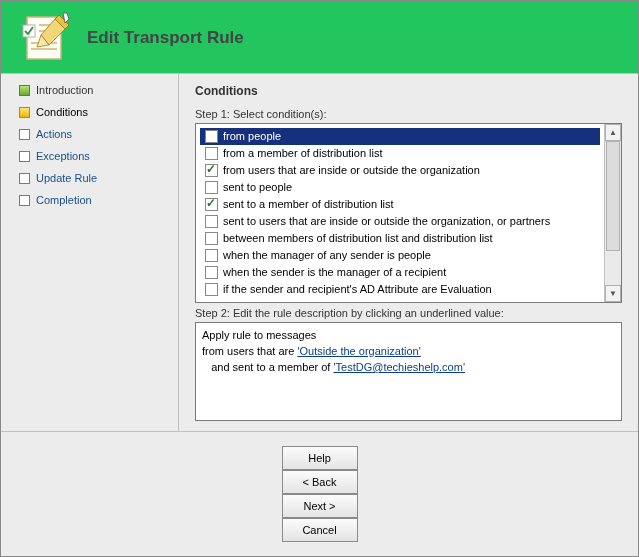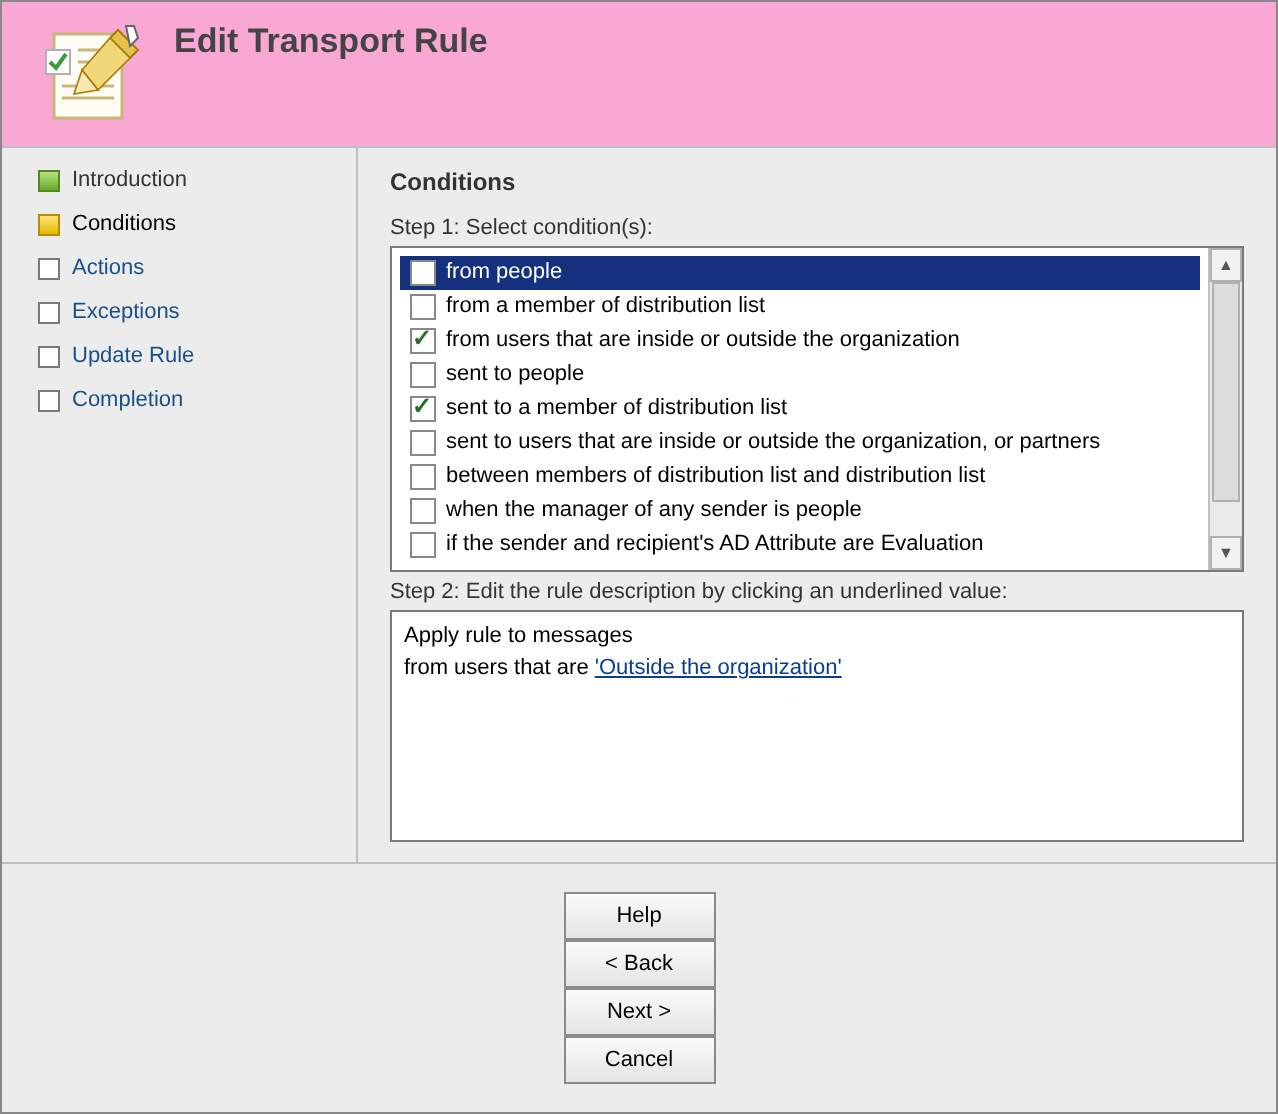--- a/index.html
+++ b/index.html
@@ -14,23 +14,24 @@
     width: 639px;
     height: 557px;
     border: 1px solid #888;
     background: #ececec;
     display: flex;
     flex-direction: column;
     position: relative;
   }
   .header {
     display: flex;
+    align-items: center;
     padding: 10px 18px 8px 18px;
     border-bottom: 1px solid #c0c0c0;
-    background: #f9a8d4;
+    background: #22c55e;
   }
   .header-icon {
     width: 54px;
     height: 54px;
     margin-right: 14px;
     flex-shrink: 0;
   }
   .header-title {
     font-size: 17px;
     font-weight: bold;
@@ -279,36 +280,41 @@
           <div class="cond-row">
             <span class="cond-check"></span>
             <span>between members of distribution list and distribution list</span>
           </div>
           <div class="cond-row">
             <span class="cond-check"></span>
             <span>when the manager of any sender is people</span>
           </div>
           <div class="cond-row">
             <span class="cond-check"></span>
+            <span>when the sender is the manager of a recipient</span>
+          </div>
+          <div class="cond-row">
+            <span class="cond-check"></span>
             <span>if the sender and recipient's AD Attribute are Evaluation</span>
           </div>
         </div>
         <div class="scrollbar">
           <div class="sb-btn">▲</div>
           <div class="sb-track">
             <div class="sb-thumb"></div>
           </div>
           <div class="sb-btn">▼</div>
         </div>
       </div>
 
       <div class="step-label" style="margin-top:4px">Step 2: Edit the rule description by clicking an underlined value:</div>
       <div class="desc-box">
         <div class="desc-line">Apply rule to messages</div>
         <div class="desc-line"><span>from users that are </span><span class="link-val">'Outside the organization'</span></div>
+        <div class="desc-line"><span>   and sent to a member of </span><span class="link-val">'TestDG@techieshelp.com'</span></div>
       </div>
     </div>
 
   </div>
 
   <div class="footer">
     <div class="btn" style="margin-left:0">Help</div>
     <div class="spacer"></div>
     <div class="btn">&lt; Back</div>
     <div class="btn">Next &gt;</div>

